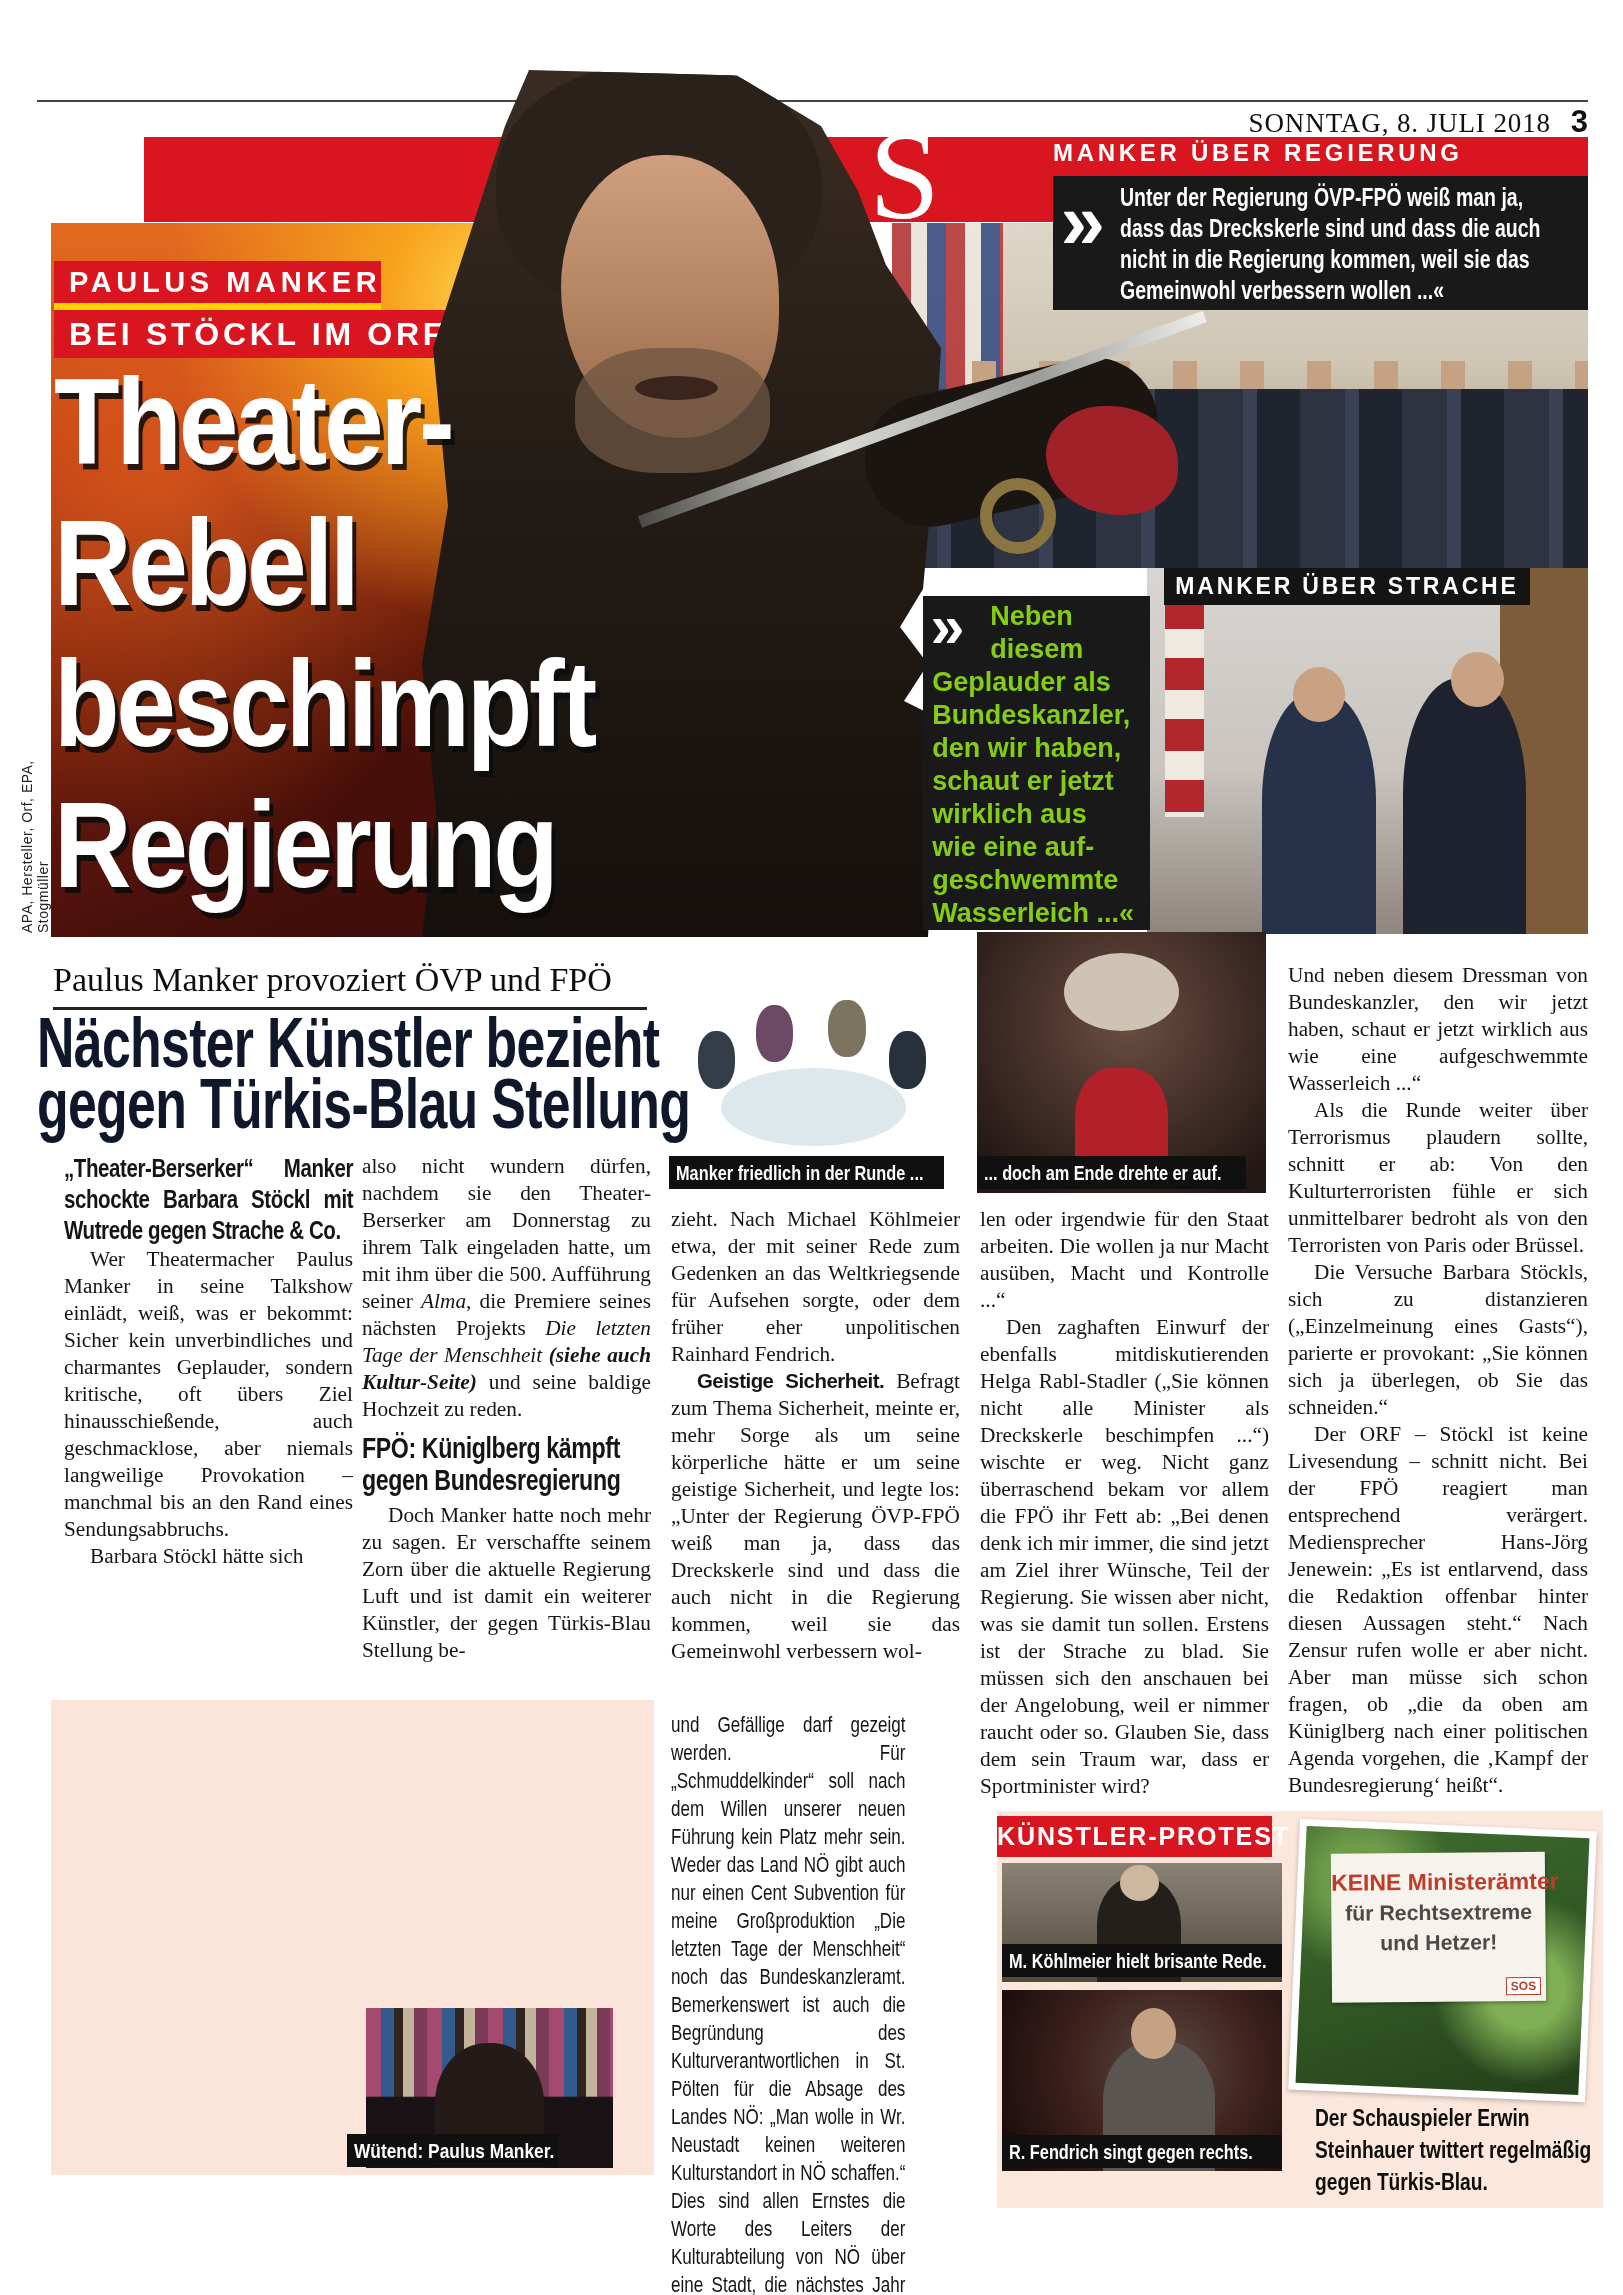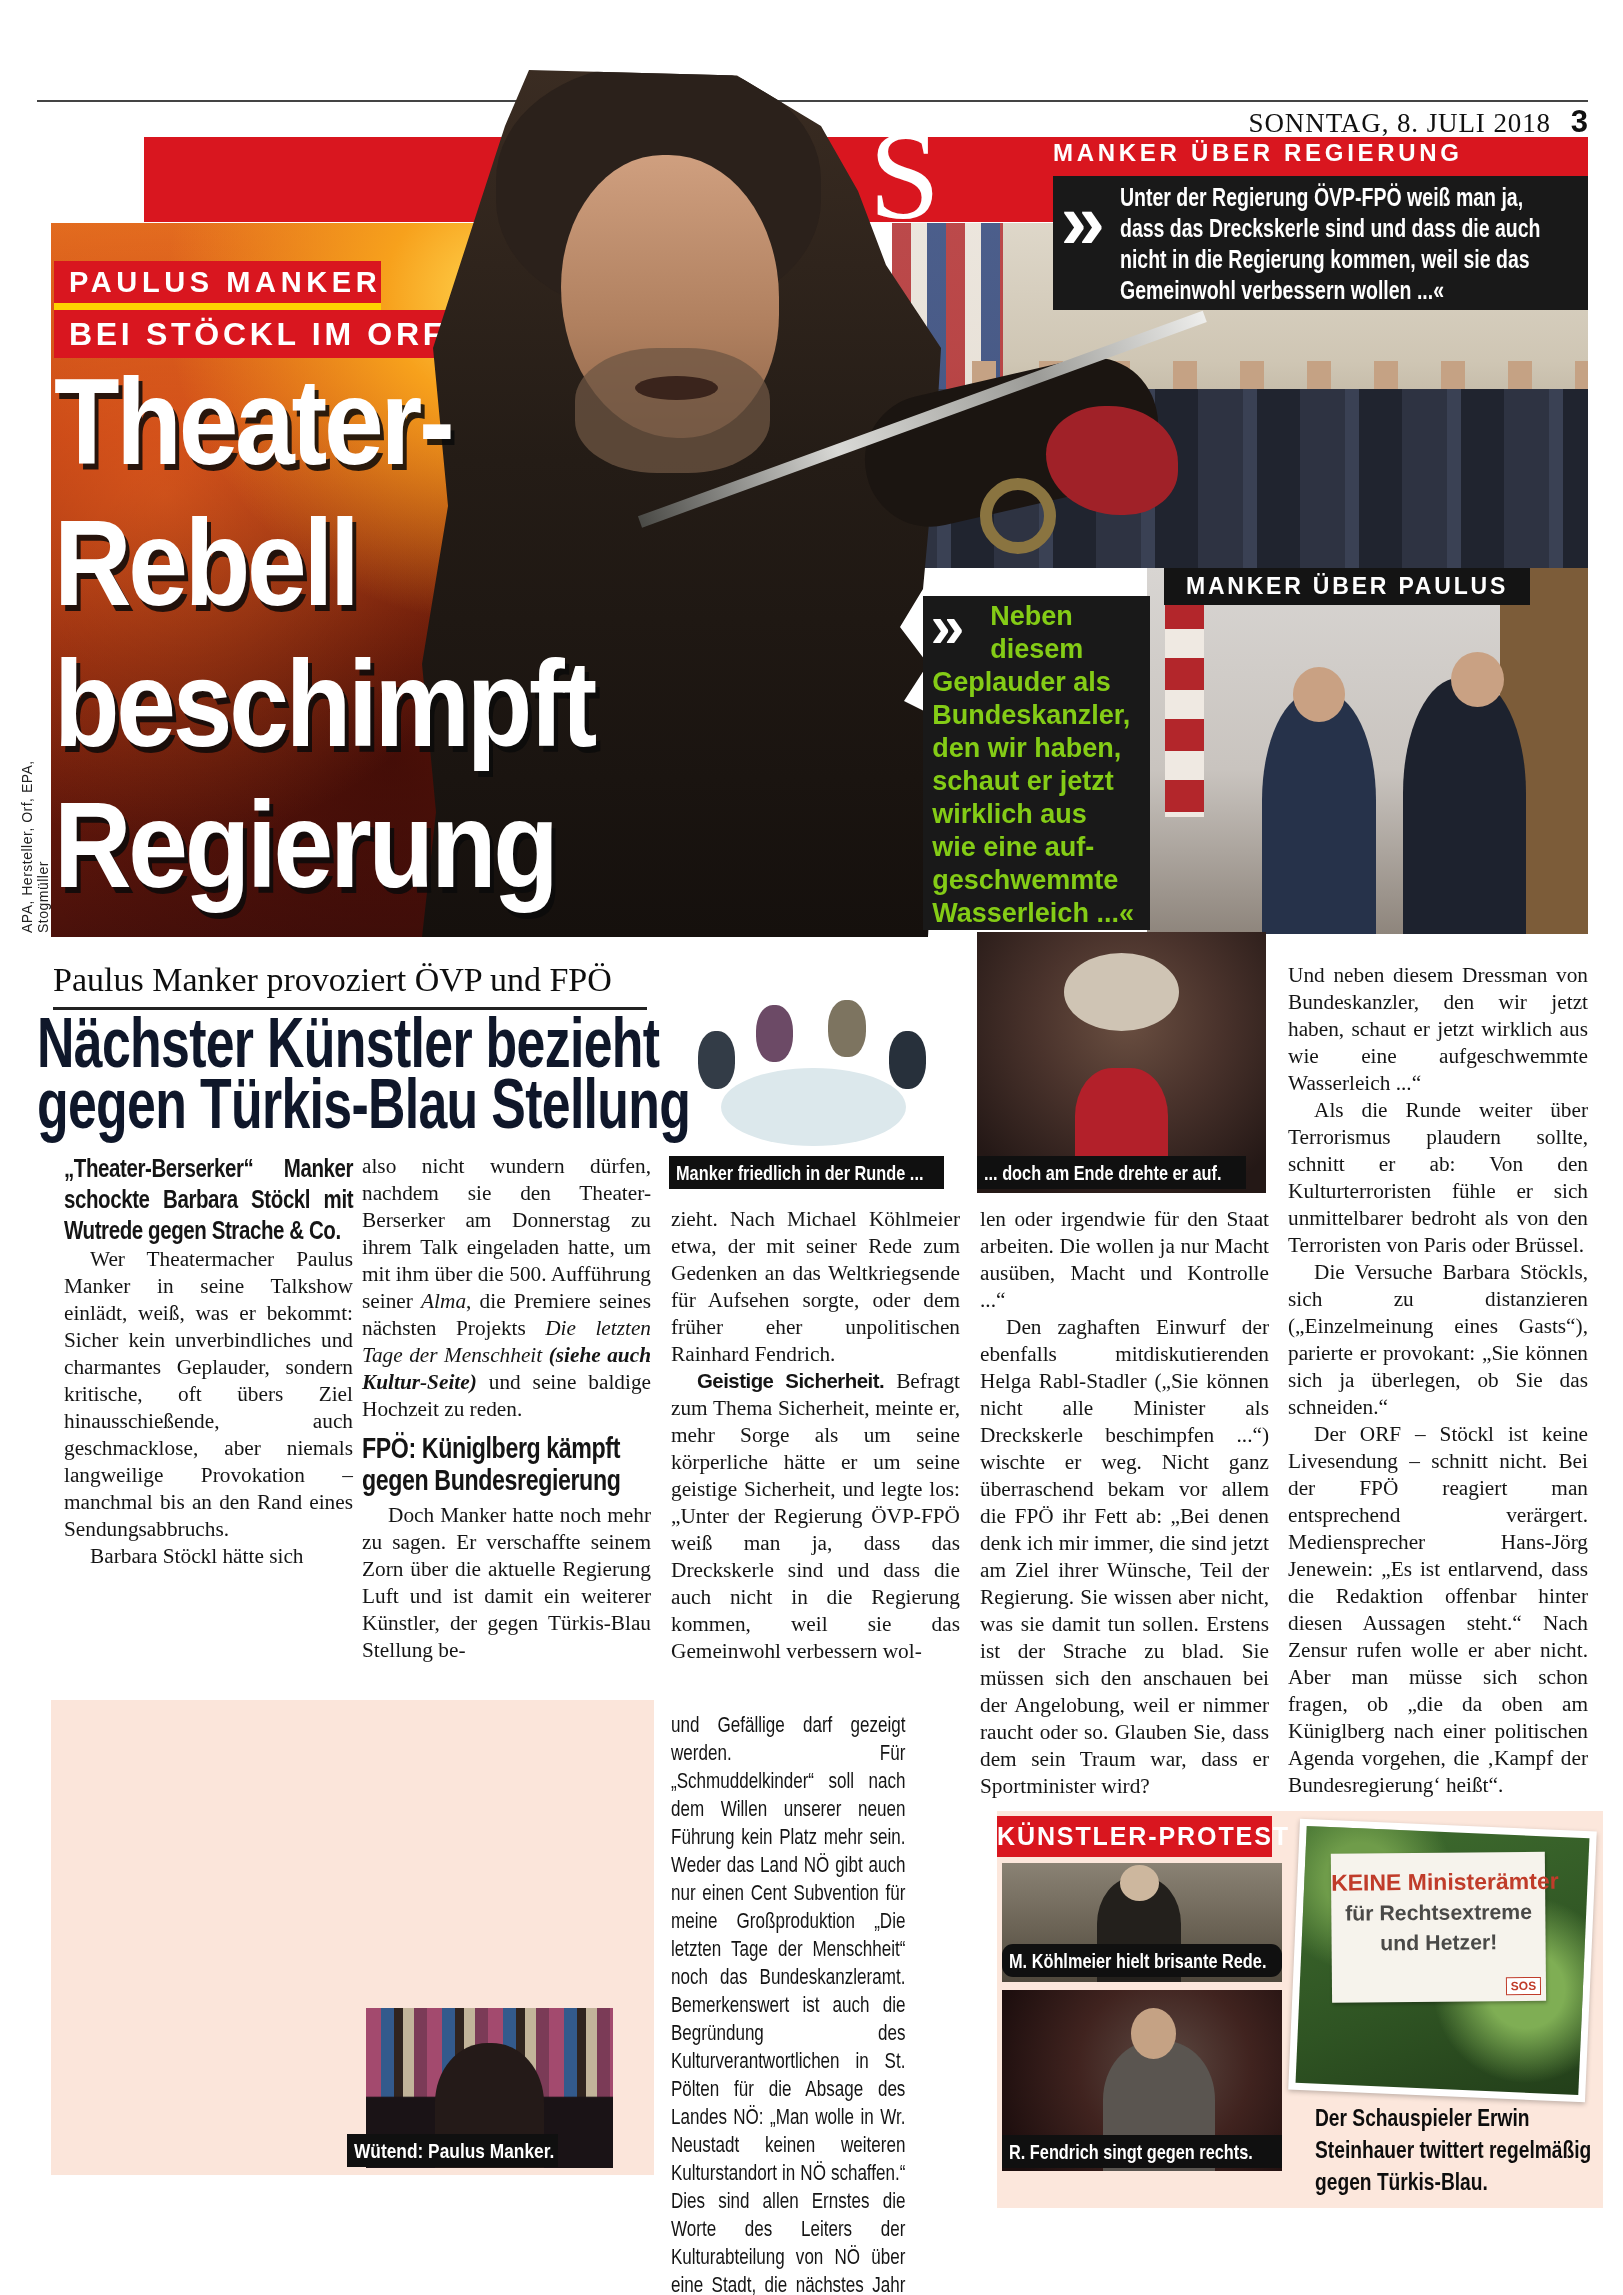--- a/index.html
+++ b/index.html
@@ -214,21 +214,21 @@
 
   <div class="abs banner1">PAULUS MANKER</div>
   <div class="abs ystrip"></div>
   <div class="abs banner2">BEI STÖCKL IM ORF</div>
 
   <div class="abs mainhead sx88" style="left:54px;top:362px;">Theater-</div>
   <div class="abs mainhead sx88" style="left:54px;top:503px;">Rebell</div>
   <div class="abs mainhead sx88" style="left:54px;top:644px;">beschimpft</div>
   <div class="abs mainhead sx88" style="left:54px;top:785px;">Regierung</div>
 
-  <div class="abs st-bar">MANKER ÜBER PAULUS</div>
+  <div class="abs st-bar">MANKER ÜBER STRACHE</div>
   <div class="abs qbox2">
     <span class="mark">»</span>
     <div class="ln ind">Neben</div>
     <div class="ln ind">diesem</div>
     <div class="ln">Geplauder als</div>
     <div class="ln">Bundeskanzler,</div>
     <div class="ln">den wir haben,</div>
     <div class="ln">schaut er jetzt</div>
     <div class="ln">wirklich aus</div>
     <div class="ln">wie eine auf-</div>
@@ -317,21 +317,21 @@
     <span class="t sx85" style="display:inline-block;">Wütend: Paulus Manker.</span>
   </div>
   <div class="abs lcont sx80 just" style="left:671px;top:1711px;width:293px;">und Gefällige darf gezeigt werden. Für „Schmuddelkinder“ soll nach dem Willen unserer neuen Führung kein Platz mehr sein. Weder das Land NÖ gibt auch nur einen Cent Subvention für meine Großproduktion „Die letzten Tage der Menschheit“ noch das Bundeskanzleramt. Bemerkenswert ist auch die Begründung des Kulturverantwortlichen in St. Pölten für die Absage des Landes NÖ: „Man wolle in Wr. Neustadt keinen weiteren Kulturstandort in NÖ schaffen.“ Dies sind allen Ernstes die Worte des Leiters der Kulturabteilung von NÖ über eine Stadt, die nächstes Jahr die Landesausstellung ausrichten wird!</div>
 
   <div class="abs protest-bg"></div>
   <div class="abs protest-banner">KÜNSTLER-PROTEST</div>
   <div class="abs photo photo-koehl">
     <div class="fig"></div>
     <div class="head"></div>
   </div>
-  <div class="abs capbar" style="left:1002px;top:1944px;width:280px;border-radius:11px;">
+  <div class="abs capbar" style="left:1002px;top:1944px;width:280px;">
     <span class="t sx80" style="display:inline-block;">M. Köhlmeier hielt brisante Rede.</span>
   </div>
   <div class="abs photo photo-fen2">
     <div class="fig"></div>
     <div class="head"></div>
   </div>
   <div class="abs capbar" style="left:1002px;top:2135px;width:280px;">
     <span class="t sx80" style="display:inline-block;">R. Fendrich singt gegen rechts.</span>
   </div>
   <div class="abs photo-stein">

